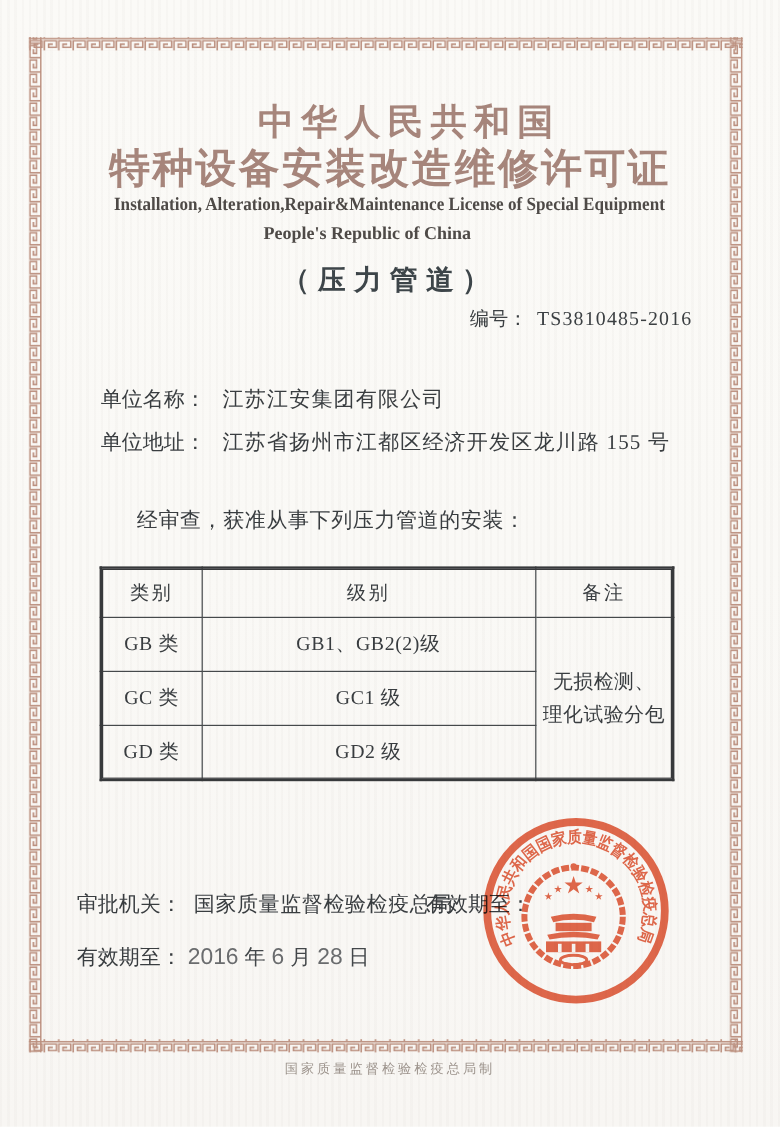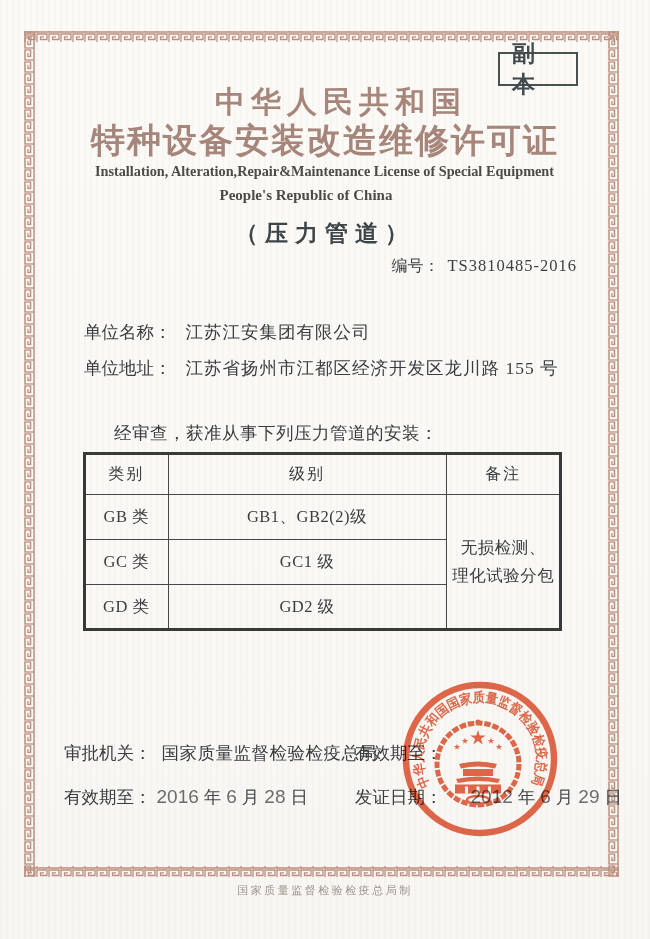--- a/index.html
+++ b/index.html
@@ -62,21 +62,21 @@
   }
   table.lic{
     position:absolute;left:83px;top:452px;
     width:477px;border-collapse:collapse;table-layout:fixed;
     font-size:16.5px;color:#393d40;
   }
   table.lic td,table.lic th{
     border:1px solid #45494b;text-align:center;font-weight:400;
     padding:0;
   }
-  table.lic{border:2px solid #37393b;outline:1px solid #37393b;outline-offset:-3px;}
+  table.lic{border:2px solid #37393b;outline:1px solid #37393b;outline-offset:-3px;margin-top:20px;}
   table.lic th{height:40px;font-size:16px;letter-spacing:2px;}
   table.lic td{height:44px;letter-spacing:0.5px;}
   table.lic .c-cat{width:84px;}
   table.lic .c-lvl{width:278px;}
   table.lic .c-rmk{width:115px;}
   td.remark{text-align:left;padding-left:14px;font-size:16.5px;line-height:1.7;}
   .brow{position:absolute;font-size:17.5px;color:#393d40;white-space:nowrap;}
   .brow .val{margin-left:10px;letter-spacing:0.5px;}
   .r1{top:741px;}
   .r2{top:785px;}
@@ -110,23 +110,20 @@
     <rect x="24" y="31" width="595" height="11" fill="url(#mh)"></rect>
     <rect x="24" y="866" width="595" height="11" fill="url(#mh)"></rect>
     <g transform="translate(24,877) rotate(-90)">
       <rect x="0" y="0" width="846" height="11" fill="url(#mh)"></rect>
     </g>
     <g transform="translate(608,877) rotate(-90)">
       <rect x="0" y="0" width="846" height="11" fill="url(#mh)"></rect>
     </g>
   </svg>
 
-  <div class="copy-box">
-    <span>副 本</span>
-  </div>
 
   <div class="t1">中华人民共和国</div>
   <div class="t2">特种设备安装改造维修许可证</div>
   <div class="en1">
     <span>Installation, Alteration,Repair&amp;Maintenance License of Special Equipment</span>
   </div>
   <div class="en2">People's Republic of China</div>
   <div class="scope">（压力管道）</div>
 
   <div class="number">
@@ -174,23 +171,20 @@
     </table>
 
   <div class="brow r1 cl">
     <span>审批机关：</span><span class="val">国家质量监督检验检疫总局</span>
   </div>
   <div class="brow r1 cr">
     <span>有效期至：</span>
   </div>
   <div class="brow r2 cl">
     <span>有效期至：</span><span class="digit">2016</span><span class="unit">年</span><span class="digit">6</span><span class="unit">月</span><span class="digit">28</span><span class="unit">日</span>
-  </div>
-  <div class="brow r2 cr">
-    <span>发证日期：</span><span class="digit" style="margin-left:28px;">2012</span><span class="unit">年</span><span class="digit">6</span><span class="unit">月</span><span class="digit">29</span><span class="unit">日</span>
   </div>
 
   <svg class="seal-svg" width="170" height="170" viewBox="0 0 170 170" aria-hidden="true">
     <defs>
       <path id="star" d="M0,-1 L0.225,-0.31 L0.95,-0.31 L0.36,0.12 L0.59,0.81 L0,0.38 L-0.59,0.81 L-0.36,0.12 L-0.95,-0.31 L-0.225,-0.31 Z"></path>
       <path id="sealTextArc" d="M 34.7,111.8 A 57,57 0 1 1 135.3,111.8" fill="none"></path>
     </defs>
     <g fill="#e0512f" stroke="none" opacity="0.93">
       <circle cx="85" cy="85" r="74" fill="none" stroke="#e0512f" stroke-width="6.5"></circle>
       <text font-family="Liberation Sans, sans-serif" font-size="13.5" font-weight="700" fill="#e0512f">

